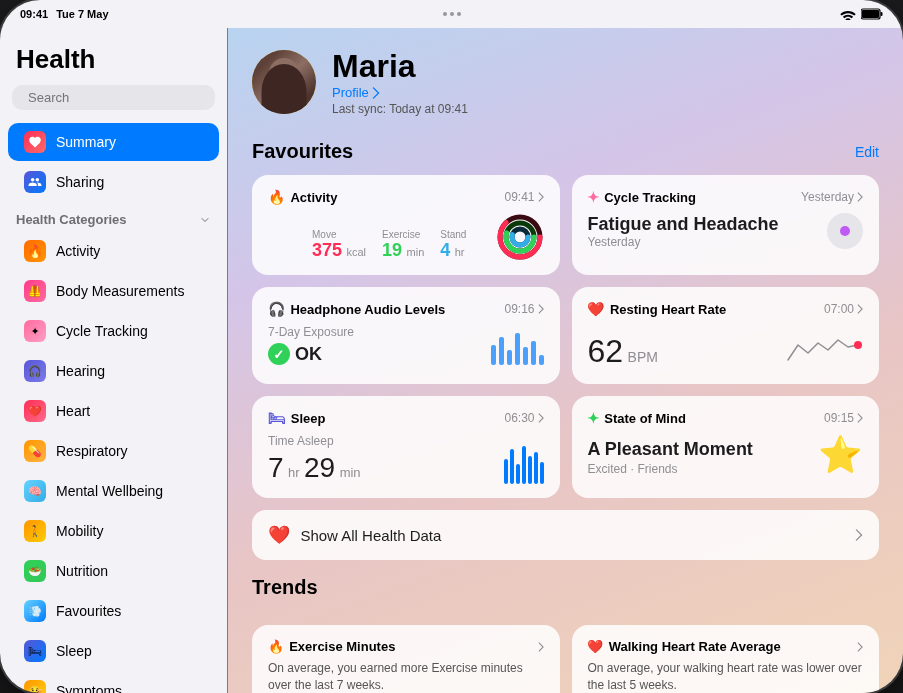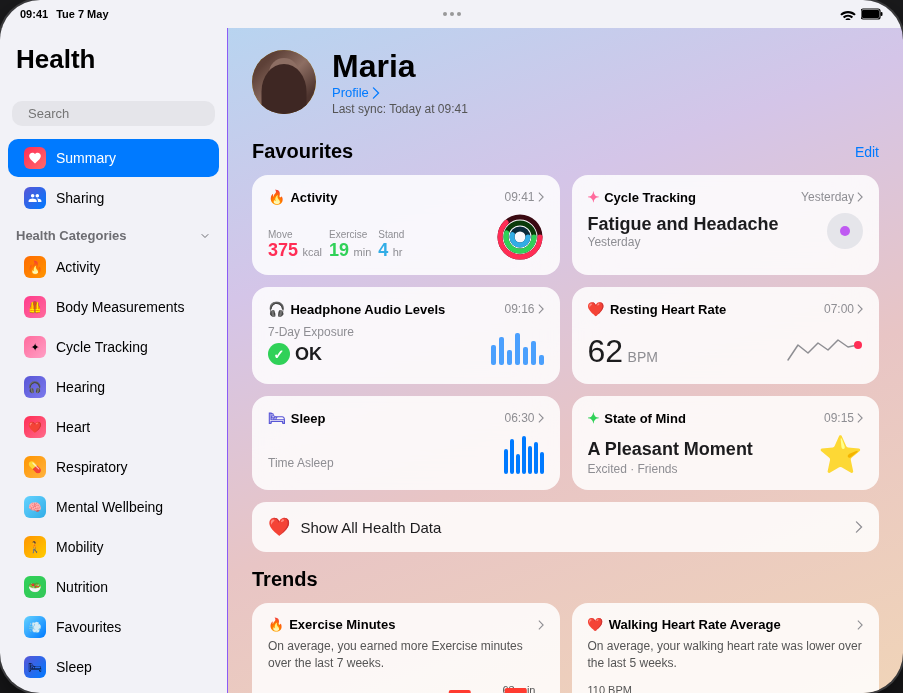--- a/index.html
+++ b/index.html
@@ -55,21 +55,21 @@
       border-right: 1px solid #8b5cf6;
     }
     .sidebar::-webkit-scrollbar { display: none; }
     .sidebar-title {
       font-size: 26px;
       font-weight: 700;
       padding: 0 16px 10px;
       color: #000;
     }
     .search-bar {
-      margin: 16px 12px 12px;
+      margin: 0 12px 12px;
       background: #e5e5ea;
       border-radius: 10px;
       display: flex;
       align-items: center;
       padding: 5px 10px;
       gap: 6px;
     }
     .search-bar input {
       border: none;
       background: transparent;
@@ -229,22 +229,23 @@
       gap: 3px;
     }
     .card-body {
       display: flex;
       justify-content: space-between;
       align-items: flex-end;
     }
     
     .activity-stats {
       display: flex;
-      gap: 7px;
+      gap: 16px;
       align-items: flex-end;
+      margin-left: 44px;
     }
     .stat-item { }
     .stat-label {
       font-size: 10px;
       color: #8e8e93;
       font-weight: 500;
     }
     .stat-value-move { font-size: 18px; font-weight: 700; color: #ff2d55; }
     .stat-value-exercise { font-size: 18px; font-weight: 700; color: #30d158; }
     .stat-value-stand { font-size: 18px; font-weight: 700; color: #32ade6; }
@@ -346,21 +347,21 @@
     }
     .show-all-text { font-size: 15px; color: #1c1c1e; flex: 1; }
     
     .trends-section {
       padding: 0 24px 16px;
     }
     .trends-title {
       font-size: 20px;
       font-weight: 700;
       color: #000;
-      margin-bottom: 12px;
+      margin-bottom: 26px;
     }
     .trends-grid {
       display: grid;
       grid-template-columns: 1fr 1fr;
       gap: 12px;
     }
     .trend-card {
       background: rgba(255,255,255,0.85);
       border-radius: 16px;
       padding: 14px 16px;
@@ -706,20 +707,26 @@
             <div class="card-time">
               <span>06:30</span>
               <svg width="6" height="10" viewBox="0 0 8 14" fill="none">
                   <path d="M1 1l6 6-6 6" stroke="#8e8e93" stroke-width="1.5"></path>
                 </svg>
             </div>
           </div>
           <div class="card-body">
             <div>
               <div style="font-size:12px;color:#8e8e93;margin-bottom:4px;">Time Asleep</div>
+              <div>
+                <span class="sleep-time">7</span>
+                <span style="font-size:13px;color:#8e8e93;">hr</span>
+                <span class="sleep-time">29</span>
+                <span style="font-size:13px;color:#8e8e93;">min</span>
+              </div>
             </div>
             <div class="sleep-bars">
               <div class="sleep-bar" style="height:25px;"></div>
               <div class="sleep-bar" style="height:35px;"></div>
               <div class="sleep-bar" style="height:20px;"></div>
               <div class="sleep-bar" style="height:38px;"></div>
               <div class="sleep-bar" style="height:28px;"></div>
               <div class="sleep-bar" style="height:32px;"></div>
               <div class="sleep-bar" style="height:22px;"></div>
             </div>

